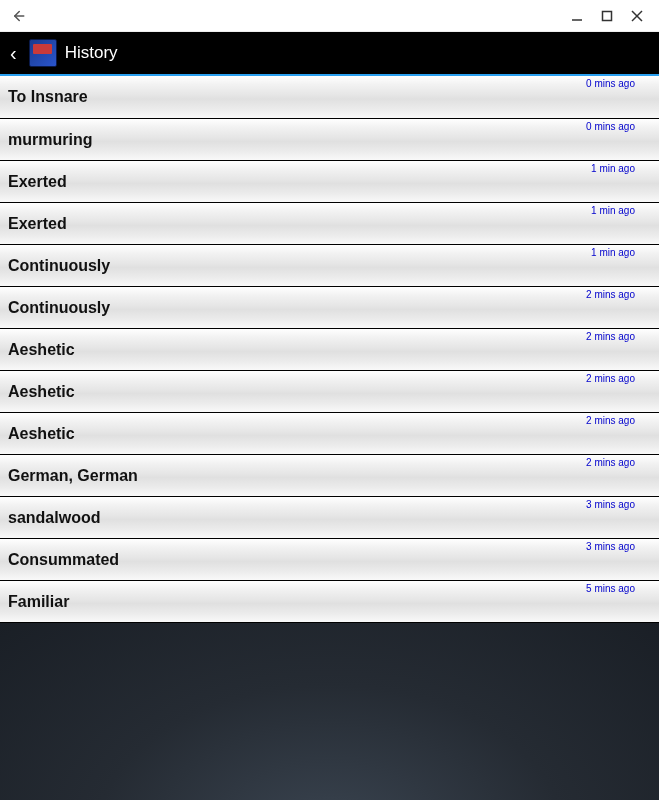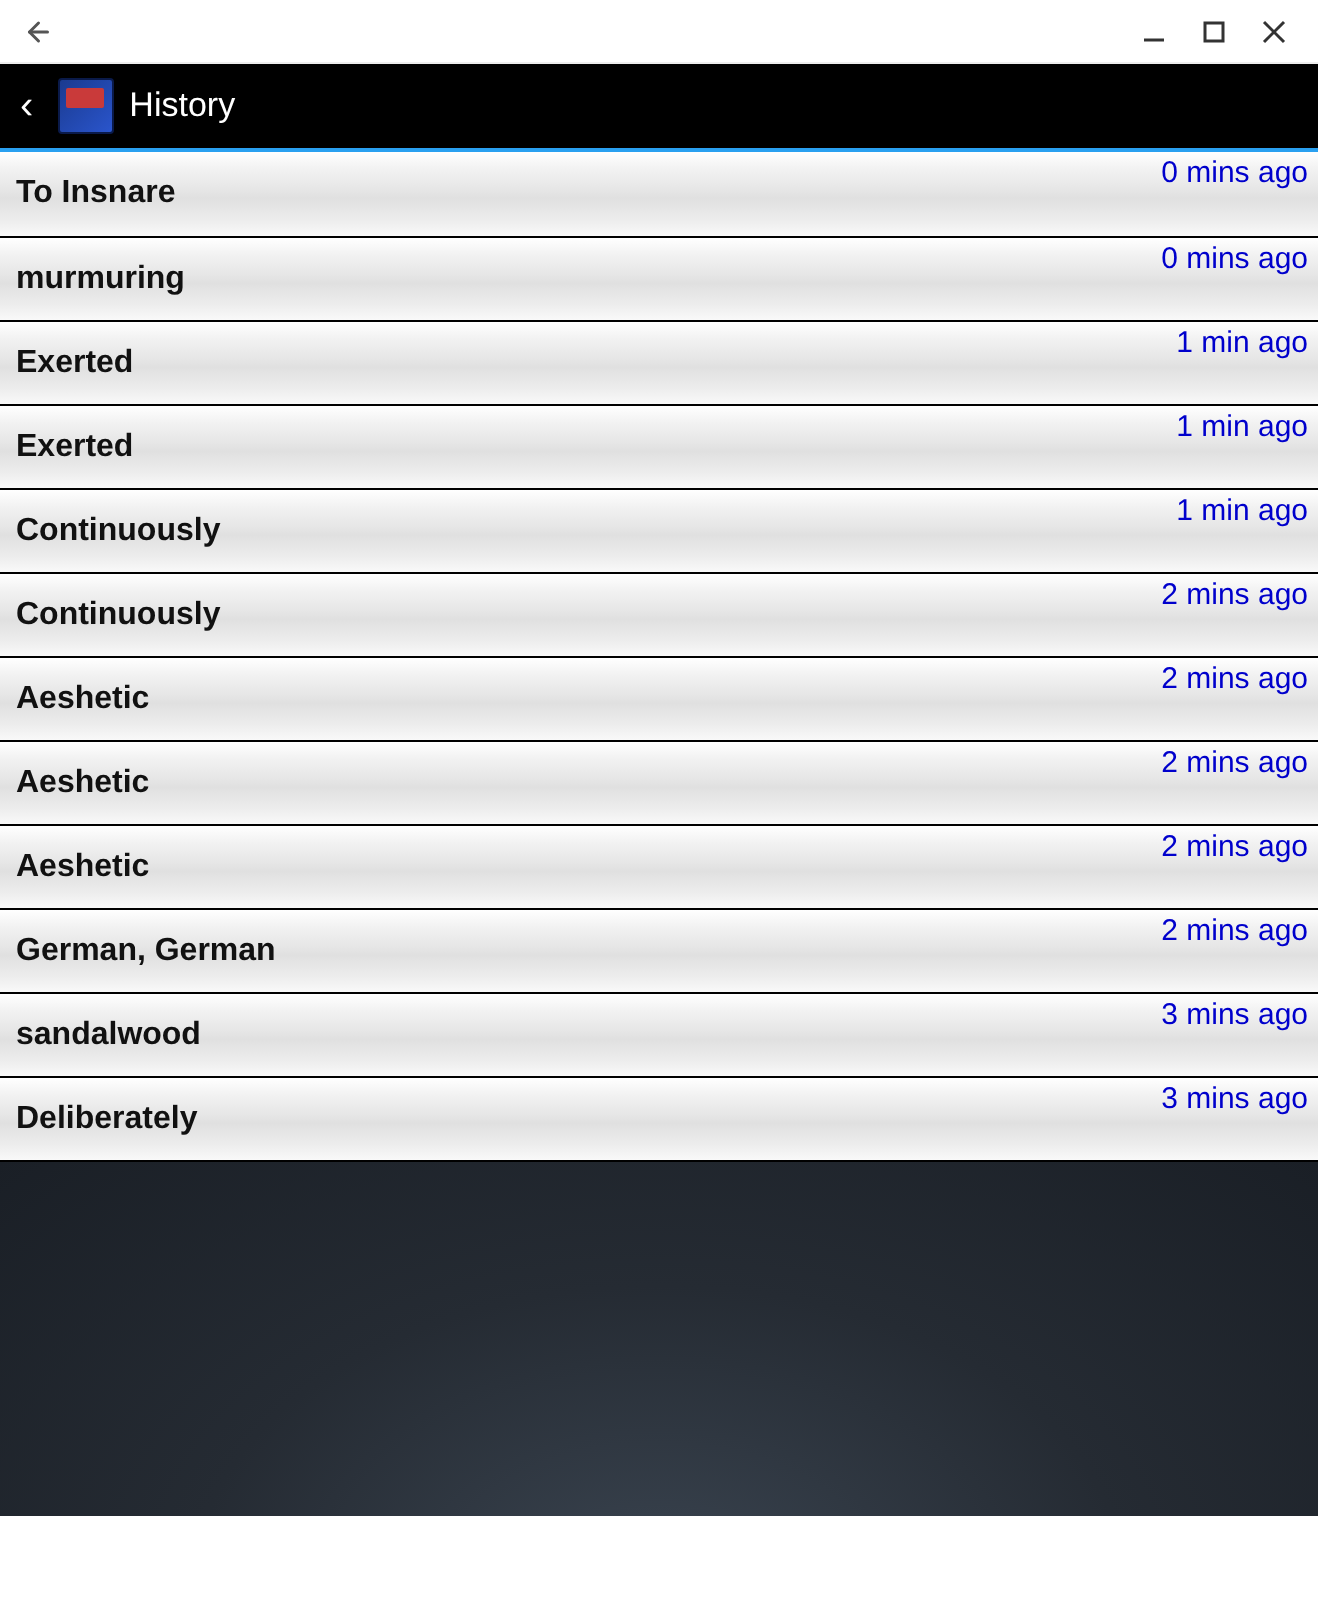--- a/index.html
+++ b/index.html
@@ -60,22 +60,22 @@
   }
   .row:first-child { border-top: none; }
   .row .term {
     color: #111;
     font-size: 16px;
     font-weight: 700;
   }
   .row .ts {
     position: absolute;
     top: 2px;
-    right: 5px;
-    font-size: 15px;
+    right: 24px;
+    font-size: 10px;
     color: #0000cc;
   }
   .list-bottom-border { border-top: 1px solid #000; height:0; }
   .below {
     height: calc(800px - 32px - 44px - 42px*13 - 1px);
     background: radial-gradient(ellipse at 50% 120%, #3a4450 0%, #252b33 50%, #1a1f26 100%);
   }
 </style>
 </head>
 <body>
@@ -156,18 +156,22 @@
   <div class="row">
     <span class="ts">2 mins ago</span>
     <span class="term">German, German</span>
   </div>
   <div class="row">
     <span class="ts">3 mins ago</span>
     <span class="term">sandalwood</span>
   </div>
   <div class="row">
     <span class="ts">3 mins ago</span>
-    <span class="term">Deliberately</span>
+    <span class="term">Consummated</span>
+  </div>
+  <div class="row">
+    <span class="ts">5 mins ago</span>
+    <span class="term">Familiar</span>
   </div>
   <div class="list-bottom-border"></div>
 </div>
 
 <div class="below"></div>
 
 </body></html>

